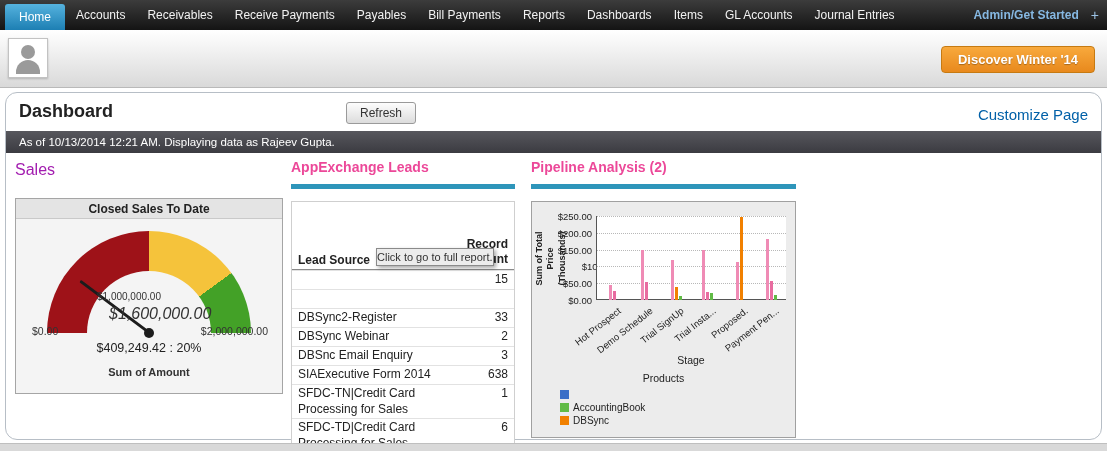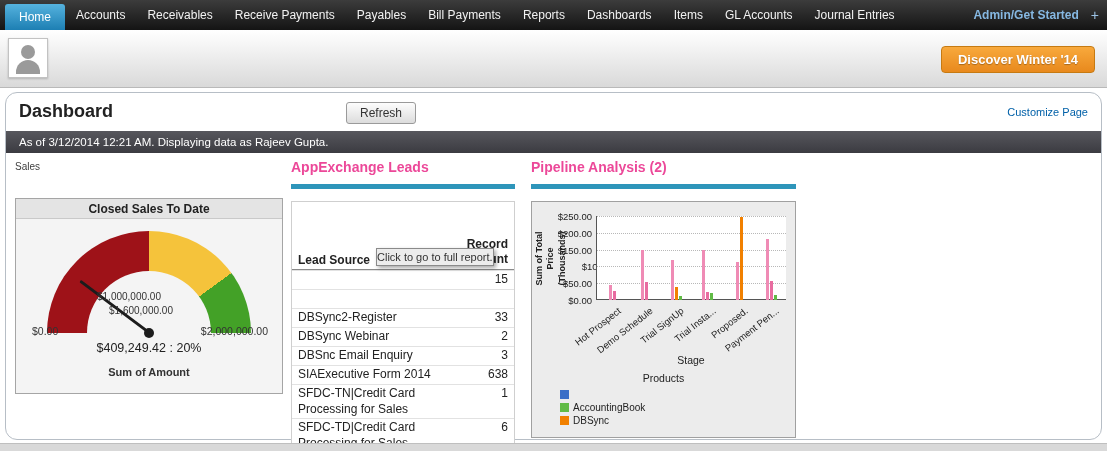--- a/index.html
+++ b/index.html
@@ -28,48 +28,48 @@
     font-size:13px; font-family:"Liberation Sans",sans-serif; text-shadow:0 1px 1px rgba(0,0,0,.3); cursor:pointer; }
 
   
   .panel { position:absolute; left:5px; top:92px; width:1097px; height:348px;
     background:#fff; border:1px solid #b7bec6; border-radius:12px; }
   .panel-head { position:relative; height:38px; }
   .page-title { position:absolute; left:13px; top:8px; font-size:18px; font-weight:bold; color:#222; }
   .refresh { position:absolute; left:340px; top:9px; padding:3px 13px; font-size:12px;
     font-family:"Liberation Sans",sans-serif; background:linear-gradient(#fdfdfd,#dcdcdc);
     border:1px solid #9a9a9a; border-radius:3px; color:#333; cursor:pointer; }
-  .customize { position:absolute; right:13px; top:13px; font-size:11px; color:var(--link-blue); text-decoration:none; cursor:pointer; }
+  .customize { position:absolute; right:13px; top:13px; font-size:15px; color:var(--link-blue); text-decoration:none; cursor:pointer; }
   .asof-bar { position:absolute; left:0; right:0; top:38px; height:22px;
     background:linear-gradient(#57575d,#3b3b41); color:#fff; font-size:11.5px; line-height:22px; padding-left:13px; }
 
   .content { position:absolute; left:0; right:0; top:60px; bottom:0; }
   .col-heading { position:absolute; font-size:14px; font-weight:bold; color:#ec4899; }
-  .sales-h { left:9px; top:8px; font-size:10px; font-weight:normal; color:#404040; }
+  .sales-h { left:9px; top:8px; font-size:16px; font-weight:normal; color:#a21caf; }
   .leads-h { left:285px; top:6px; }
   .pipe-h  { left:525px; top:6px; }
   .teal-bar { position:absolute; height:5px; background:var(--accent-teal); }
   .leads-bar { left:285px; top:31px; width:224px; }
   .pipe-bar  { left:525px; top:31px; width:265px; }
 
   
   .gauge-panel { position:absolute; left:9px; top:45px; width:268px; height:196px;
     border:1px solid #a5a5a5; background:#f4f4f4; }
   .gauge-title { height:20px; line-height:20px; text-align:center; font-size:12px; font-weight:bold;
     color:#222; background:#e4e4e4; border-bottom:1px solid #c9c9c9; }
   .gauge-body { position:relative; height:174px; }
   .arc-wrap { position:absolute; left:31px; top:12px; width:204px; height:102px; }
   .arc { position:absolute; inset:0; border-radius:50% 50% 0 0 / 100% 100% 0 0; }
   .hole { position:absolute; left:40px; bottom:0; width:124px; height:62px;
     background:#f4f4f4; border-radius:50% 50% 0 0 / 100% 100% 0 0; }
   .needle { position:absolute; left:16px; bottom:-1px; width:86px; height:3px; background:#1c1c1c;
     border-radius:2px; transform-origin:100% 50%; }
   .hub { position:absolute; left:97px; bottom:-5px; width:10px; height:10px; border-radius:50%; background:#1c1c1c; }
   .bp1 { position:absolute; left:50px; top:60px; font-size:10px; color:#333; white-space:nowrap; }
-  .bp2 { position:absolute; left:62px; top:74px; font-size:10px; color:#333; white-space:nowrap; }
+  .bp2 { position:absolute; left:62px; top:74px; font-size:16px; color:#333; white-space:nowrap;font-style:italic; }
   .min-label { position:absolute; left:16px; top:106px; font-size:10.5px; color:#333; }
   .max-label { position:absolute; right:14px; top:106px; font-size:10.5px; color:#333; }
   .gauge-value { position:absolute; left:0; right:0; top:122px; text-align:center; font-size:12.5px; color:#222; }
   .gauge-footer { position:absolute; left:0; right:0; top:147px; text-align:center; font-size:11px; font-weight:bold; color:#333; }
 
   
   .leads-table { position:absolute; left:285px; top:48px; width:224px; background:#fff;
     border:1px solid #cfcfcf; font-size:12px; color:#222; }
   .thead { display:flex; align-items:flex-end; border-bottom:1px solid #8a8a8a; min-height:34px; padding:2px 0; }
   .th-left { flex:1; font-weight:bold; padding-left:6px; }
@@ -135,21 +135,21 @@
     </div>
     <button class="promo">Discover Winter '14</button>
   </header>
 
   <main class="panel">
     <div class="panel-head">
       <div class="page-title">Dashboard</div>
       <button class="refresh">Refresh</button>
       <a class="customize">Customize Page</a>
     </div>
-    <div class="asof-bar">As of 3/12/2014 12:21 AM. Displaying data as Rajeev Gupta.</div>
+    <div class="asof-bar">As of 10/13/2014 12:21 AM. Displaying data as Rajeev Gupta.</div>
 
     <section class="content">
 
       <div class="col-heading sales-h">Sales</div>
       <div class="gauge-panel">
         <div class="gauge-title">Closed Sales To Date</div>
         <div class="gauge-body">
           <div class="arc-wrap">
             <div class="arc" style="background: conic-gradient(from 270deg at 50% 100%, rgb(158, 18, 24) 0deg, rgb(158, 18, 24) 90deg, rgb(245, 195, 59) 90deg, rgb(245, 195, 59) 144deg, rgb(67, 161, 39) 144deg, rgb(67, 161, 39) 180deg, transparent 180deg, transparent 360deg);"></div>
             <div class="hole"></div>

